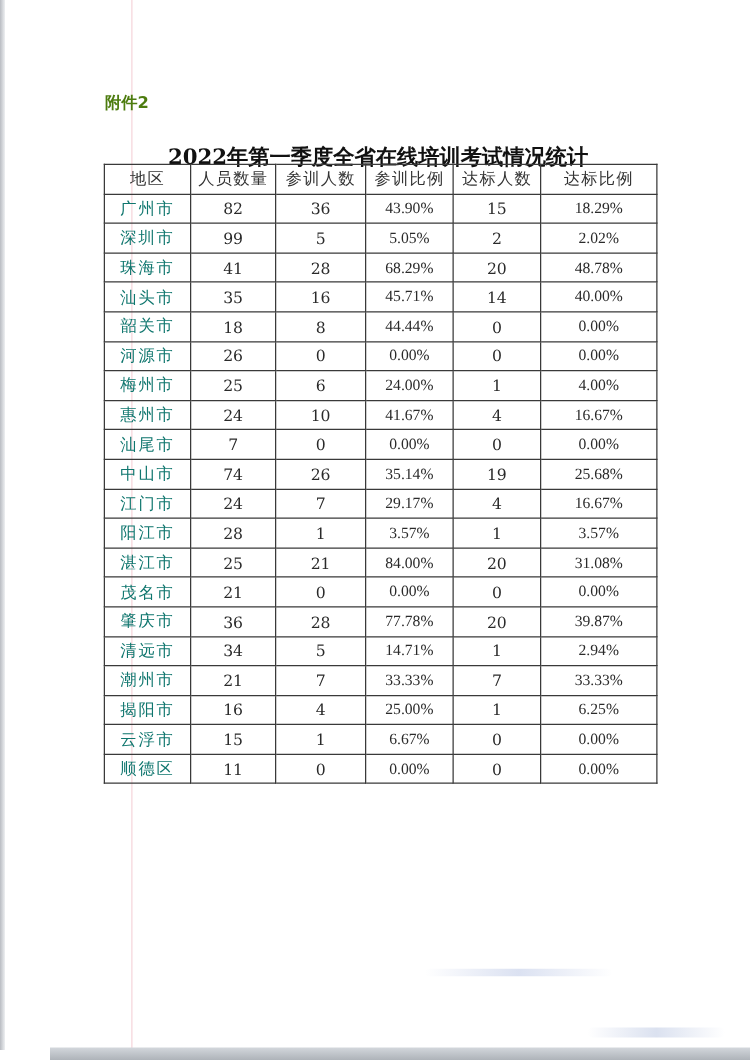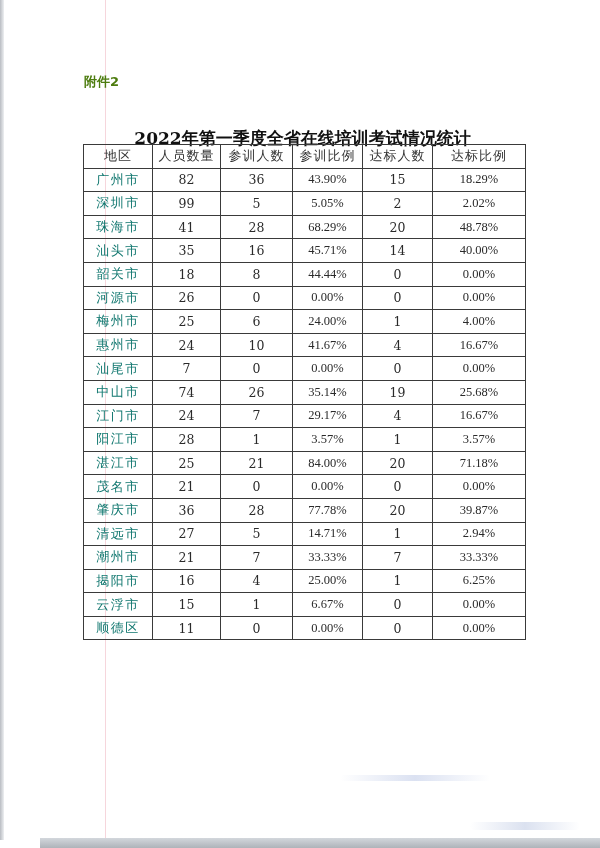--- a/index.html
+++ b/index.html
@@ -61,25 +61,24 @@
       position: absolute;
       left: 0; right: 0;
       top: 114px;
       text-align: center;
       font-family: "DejaVu Serif", "Liberation Serif", serif;
       font-weight: bold;
       font-size: 17px;
       color: #111;
       padding-left: 5px;
       letter-spacing: 0px;
-      margin-top: 13px;
     }
     table.stats {
       position: absolute;
-      left: 83px; top: 144px;
+      left: 83px; top: 131px;
       width: 442px;
       border-collapse: collapse;
       table-layout: fixed;
       font-size: 12.5px;
       color: #2a2a2a;
     }
     table.stats th, table.stats td {
       border: 1.3px solid #3a3a3a;
       height: 22.6px;
       padding: 0;
@@ -243,41 +242,41 @@
         <td class="pct">3.57%</td>
         <td class="num">1</td>
         <td class="pct">3.57%</td>
       </tr>
       <tr>
         <td class="region">湛江市</td>
         <td class="num">25</td>
         <td class="num">21</td>
         <td class="pct">84.00%</td>
         <td class="num">20</td>
-        <td class="pct">71.18%</td>
+        <td class="pct">31.08%</td>
       </tr>
       <tr>
         <td class="region">茂名市</td>
         <td class="num">21</td>
         <td class="num">0</td>
         <td class="pct">0.00%</td>
         <td class="num">0</td>
         <td class="pct">0.00%</td>
       </tr>
       <tr>
         <td class="region">肇庆市</td>
         <td class="num">36</td>
         <td class="num">28</td>
         <td class="pct">77.78%</td>
         <td class="num">20</td>
         <td class="pct">39.87%</td>
       </tr>
       <tr>
         <td class="region">清远市</td>
-        <td class="num">27</td>
+        <td class="num">34</td>
         <td class="num">5</td>
         <td class="pct">14.71%</td>
         <td class="num">1</td>
         <td class="pct">2.94%</td>
       </tr>
       <tr>
         <td class="region">潮州市</td>
         <td class="num">21</td>
         <td class="num">7</td>
         <td class="pct">33.33%</td>

